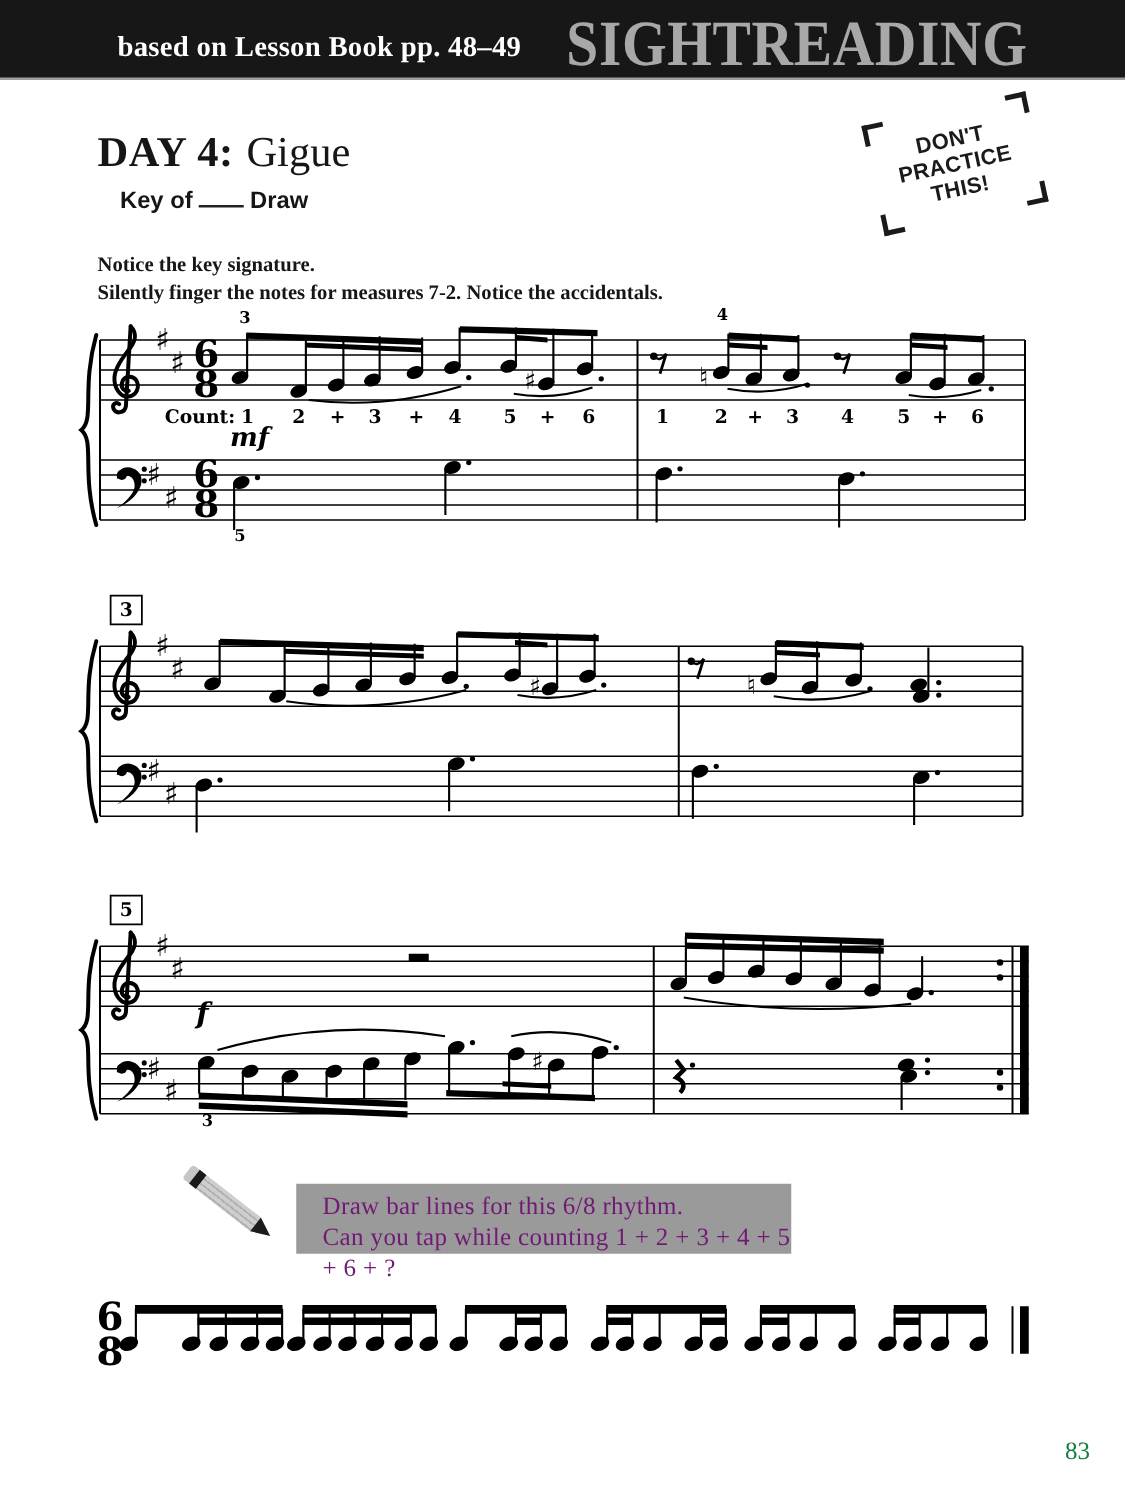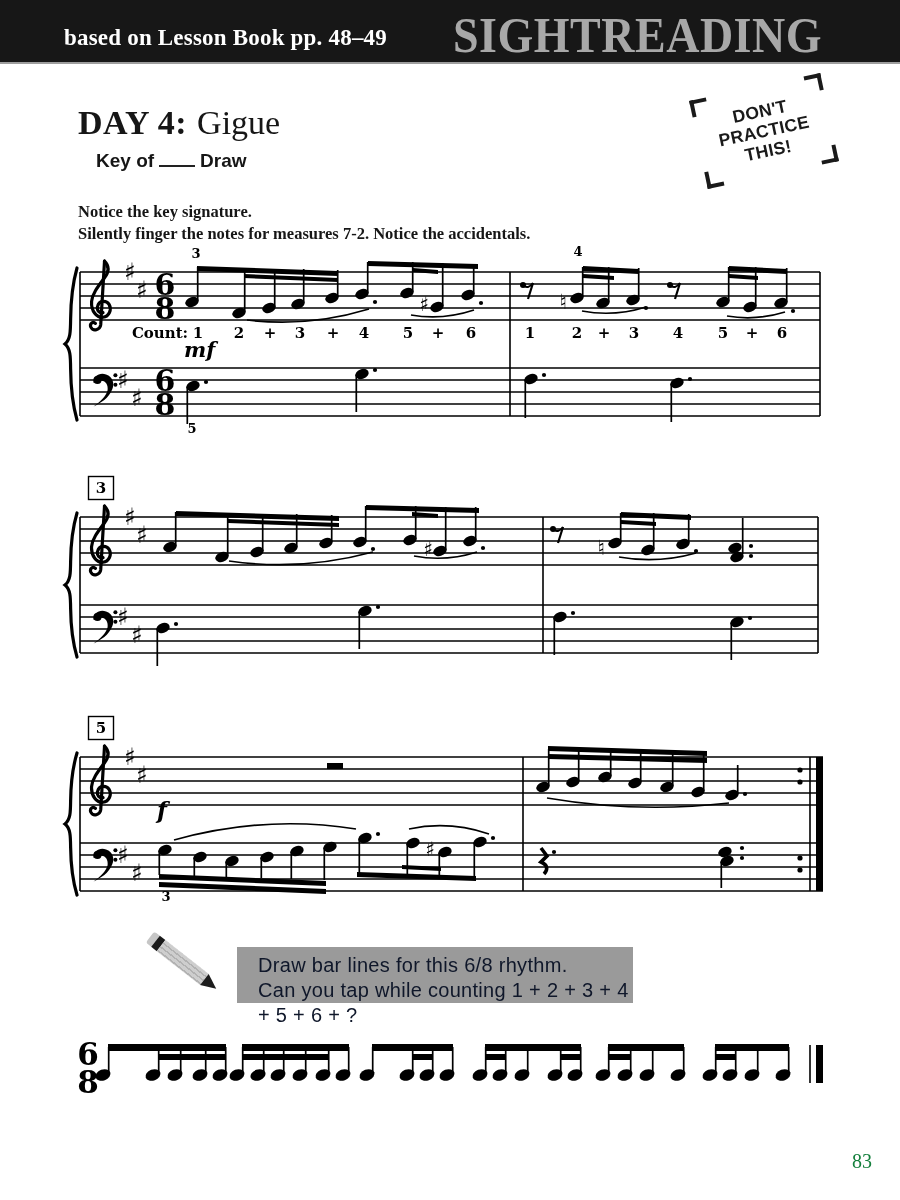--- a/index.html
+++ b/index.html
@@ -2,21 +2,21 @@
 <html><head>
 <meta charset="utf-8">
 <style>
   html,body{margin:0;padding:0;}
   body{width:900px;height:1200px;background:#ffffff;position:relative;overflow:hidden;
        font-family:"Liberation Serif", serif;color:#161616;}
   .abs{position:absolute;}
 
   
   .band{left:0;top:0;width:900px;height:62px;background:#171717;border-bottom:2px solid #9e9e9e;}
-  .lesson-ref{left:64px;top:25px;font-size:23px;font-weight:bold;color:#ffffff;letter-spacing:.2px;}
+  .lesson-ref{left:94px;top:25px;font-size:23px;font-weight:bold;color:#ffffff;letter-spacing:.2px;}
   .series-title{right:78px;top:5px;font-size:46px;font-weight:bold;color:#a8a8a8;
        letter-spacing:.5px;transform:scaleY(1.12);transform-origin:top right;}
 
   
   .day-title{left:78px;top:104px;font-size:34px;}
   .day-title .day{font-weight:900;letter-spacing:.5px;}
   .day-title .piece{font-weight:400;margin-left:10px;}
   .key-line{left:96px;top:150px;font-family:"Liberation Sans",sans-serif;font-weight:bold;font-size:19px;}
   .key-blank{display:inline-block;width:36px;height:13px;border-bottom:2.5px solid #222;margin:0 5px;}
   .instructions{left:78px;top:201px;font-size:16.5px;font-weight:bold;line-height:21.5px;}
@@ -26,22 +26,22 @@
   .stamp-text{width:100%;height:100%;display:flex;flex-direction:column;justify-content:center;
       text-align:center;font-family:"Liberation Sans",sans-serif;font-weight:900;
       font-size:17.5px;line-height:20px;letter-spacing:.3px;color:#1a1a1a;}
   .corner{position:absolute;width:13px;height:13px;}
   .c-tl{left:-15px;top:-10px;border-left:4.5px solid #1a1a1a;border-top:4.5px solid #1a1a1a;}
   .c-tr{right:-15px;top:-10px;border-right:4.5px solid #1a1a1a;border-top:4.5px solid #1a1a1a;}
   .c-bl{left:-15px;bottom:-10px;border-left:4.5px solid #1a1a1a;border-bottom:4.5px solid #1a1a1a;}
   .c-br{right:-15px;bottom:-10px;border-right:4.5px solid #1a1a1a;border-bottom:4.5px solid #1a1a1a;}
 
   
-  .activity-box{left:237px;top:947px;width:396px;height:56px;background:#9a9a9a;color:#0f172a;
-      font-family:Liberation Sans, sans-serif;font-size:20px;line-height:25px;
+  .activity-box{left:237px;top:947px;width:396px;height:56px;background:#9a9a9a;color:#701a75;
+      font-family:Liberation Serif, serif;font-size:20px;line-height:25px;
       padding:6px 0 0 21px;box-sizing:border-box;letter-spacing:.3px;}
   .pencil{left:150px;top:930px;width:84px;height:14px;transform:rotate(38deg);transform-origin:0 50%;
       display:flex;align-items:stretch;}
   .p-eraser{width:7px;background:#c6c6c6;border-radius:3px 0 0 3px;}
   .p-band{width:7px;background:#1a1a1a;}
   .p-body{width:55px;background:repeating-linear-gradient(180deg,#cecece 0 3px,#b2b2b2 3px 4.5px);}
   .p-tip{width:0;height:0;border-top:7px solid transparent;border-bottom:7px solid transparent;
       border-left:15px solid #1c1c1c;}
 
   .page-num{left:852px;top:1150px;font-size:20px;color:#15803d;}

